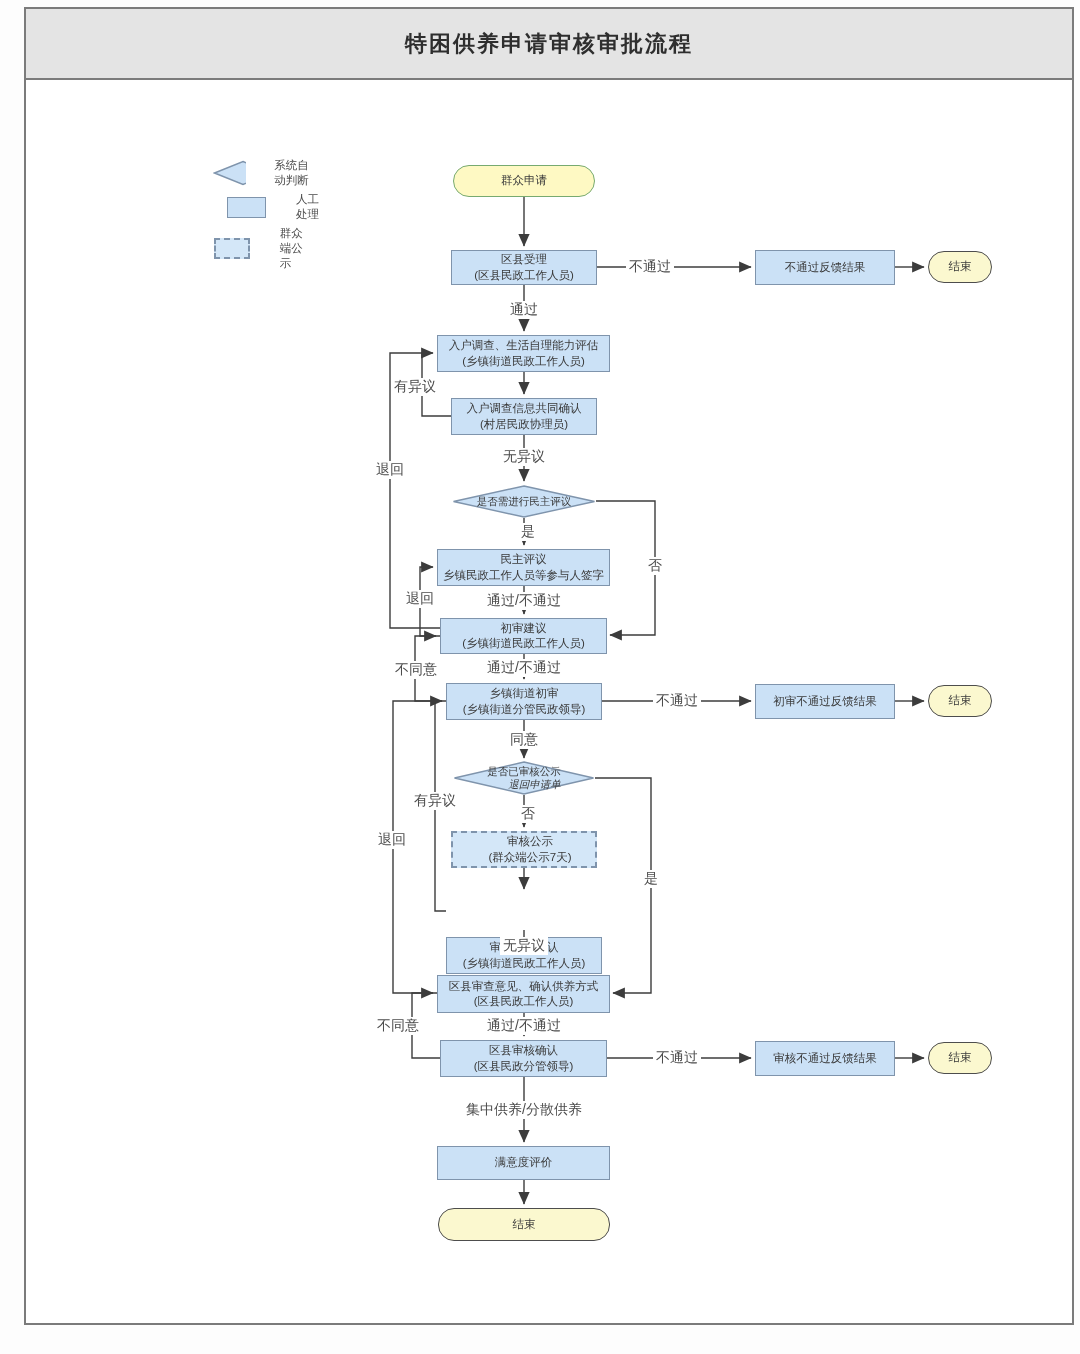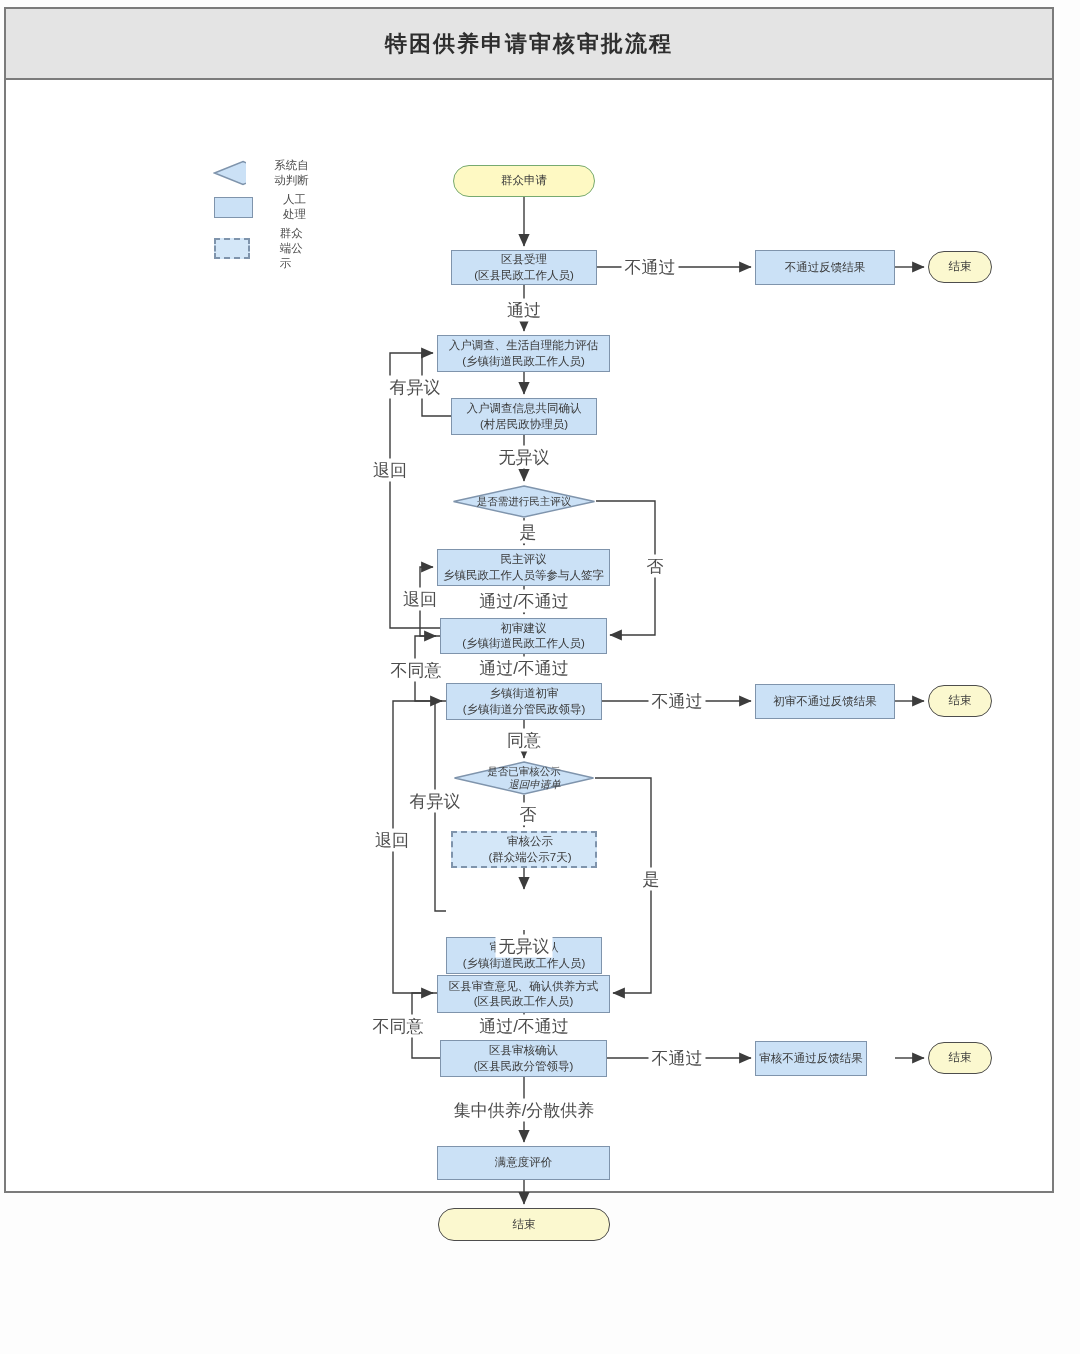--- a/index.html
+++ b/index.html
@@ -1,32 +1,32 @@
 <!DOCTYPE html>
 <html><head>
 <meta charset="utf-8">
 <style>
   html,body{margin:0;padding:0;background:#fdfdfd;width:1080px;height:1354px;overflow:hidden;
     font-family:"Liberation Sans","DejaVu Sans",sans-serif;}
   #stage{position:relative;width:1080px;height:1354px;}
-  #frame{position:absolute;left:4px;top:7px;width:1050px;height:1186px;border:2px solid #7b7b7b;background:#ffffff;box-sizing:border-box;}
+  #frame{position:absolute;left:24px;top:7px;width:1050px;height:1318px;border:2px solid #7b7b7b;background:#ffffff;box-sizing:border-box;}
   #titlebar{position:absolute;left:0;top:0;width:100%;height:71px;background:#e4e4e4;border-bottom:2px solid #7b7b7b;box-sizing:border-box;
     display:flex;align-items:center;justify-content:center;}
   #titlebar .t{font-size:22px;font-weight:bold;color:#2e2e2e;letter-spacing:2px;}
   svg.wires{position:absolute;left:0;top:0;width:1080px;height:1354px;pointer-events:none;}
   .node{position:absolute;box-sizing:border-box;display:flex;flex-direction:column;align-items:center;justify-content:center;
     text-align:center;font-size:11.5px;line-height:1.32;color:#3a3a3a;z-index:1;}
   .process{background:#cbe1f6;border:1.5px solid #7f94ac;}
   .publicity{background:#d4e7f8;border:2px dashed #7f94ac;}
   .pill-green{background:#fef9c3;border:1.5px solid #77aa70;border-radius:16px;}
   .pill-yellow{background:#fbf8cf;border:1.5px solid #4d4d4d;border-radius:16px;}
   .diamond{position:absolute;z-index:1;display:flex;align-items:center;justify-content:center;text-align:right;}
   .diamond svg{position:absolute;left:0;top:0;width:100%;height:100%;}
   .diamond .dlabel{position:relative;z-index:1;font-size:10.5px;line-height:1.25;color:#3a3a3a;}
-  .elabel{position:absolute;transform:translate(-50%,-50%);background:#ffffff;padding:0 3px;font-size:17px;color:#4c4c4c;
+  .elabel{position:absolute;transform:translate(-50%,-50%);background:#ffffff;padding:0 3px;font-size:14px;color:#4c4c4c;
     white-space:nowrap;z-index:2;}
   .legend{position:absolute;left:0;top:0;z-index:1;}
   .legend .row{position:absolute;display:flex;align-items:center;}
   .legend .lbl{font-size:11.5px;color:#4c4c4c;}
   .lg-rect{width:58px;height:21px;background:#cbe1f6;border:1.5px solid #7f94ac;box-sizing:border-box;}
   .lg-dash{width:58px;height:21px;background:#d4e7f8;border:2px dashed #7f94ac;box-sizing:border-box;}
 </style>
 </head>
 <body>
 
@@ -76,21 +76,21 @@
     </g>
   </svg>
 
   <div class="legend">
     <div class="row" style="left:213px;top:158px;">
       <svg width="60" height="26">
         <polygon points="30,1.5 58.5,13 30,24.5 1.5,13" fill="#cbe1f6" stroke="#7f94ac" stroke-width="1.5"></polygon>
       </svg>
       <span class="lbl" style="margin-left:28px;">系统自动判断</span>
     </div>
-    <div class="row" style="left:214px;top:192px;">
+    <div class="row" style="left:227px;top:192px;">
       <span class="lg-rect"></span>
       <span class="lbl" style="margin-left:30px;">人工处理</span>
     </div>
     <div class="row" style="left:214px;top:226px;">
       <span class="lg-dash"></span>
       <span class="lbl" style="margin-left:30px;">群众端公示</span>
     </div>
   </div>
 
   <div class="node pill-green" style="left:453px;top:165px;width:142px;height:32px;">
@@ -179,21 +179,21 @@
     <span>结束</span>
   </div>
 
   <div class="node process" style="left:755px;top:684px;width:140px;height:35px;">
     <span>初审不通过反馈结果</span>
   </div>
   <div class="node pill-yellow" style="left:928px;top:685px;width:64px;height:32px;">
     <span>结束</span>
   </div>
 
-  <div class="node process" style="left:755px;top:1041px;width:112px;height:35px;">
+  <div class="node process" style="left:755px;top:1041px;width:140px;height:35px;">
     <span>审核不通过反馈结果</span>
   </div>
   <div class="node pill-yellow" style="left:928px;top:1042px;width:64px;height:32px;">
     <span>结束</span>
   </div>
 
   <span class="elabel" style="left:650px;top:267px;">不通过</span>
   <span class="elabel" style="left:524px;top:310px;">通过</span>
   <span class="elabel" style="left:415px;top:387px;">有异议</span>
   <span class="elabel" style="left:390px;top:470px;">退回</span>

